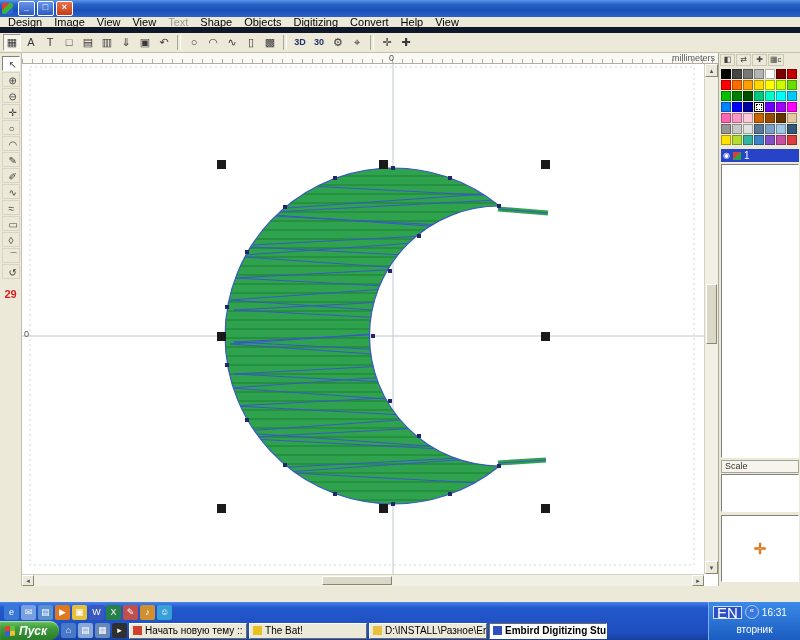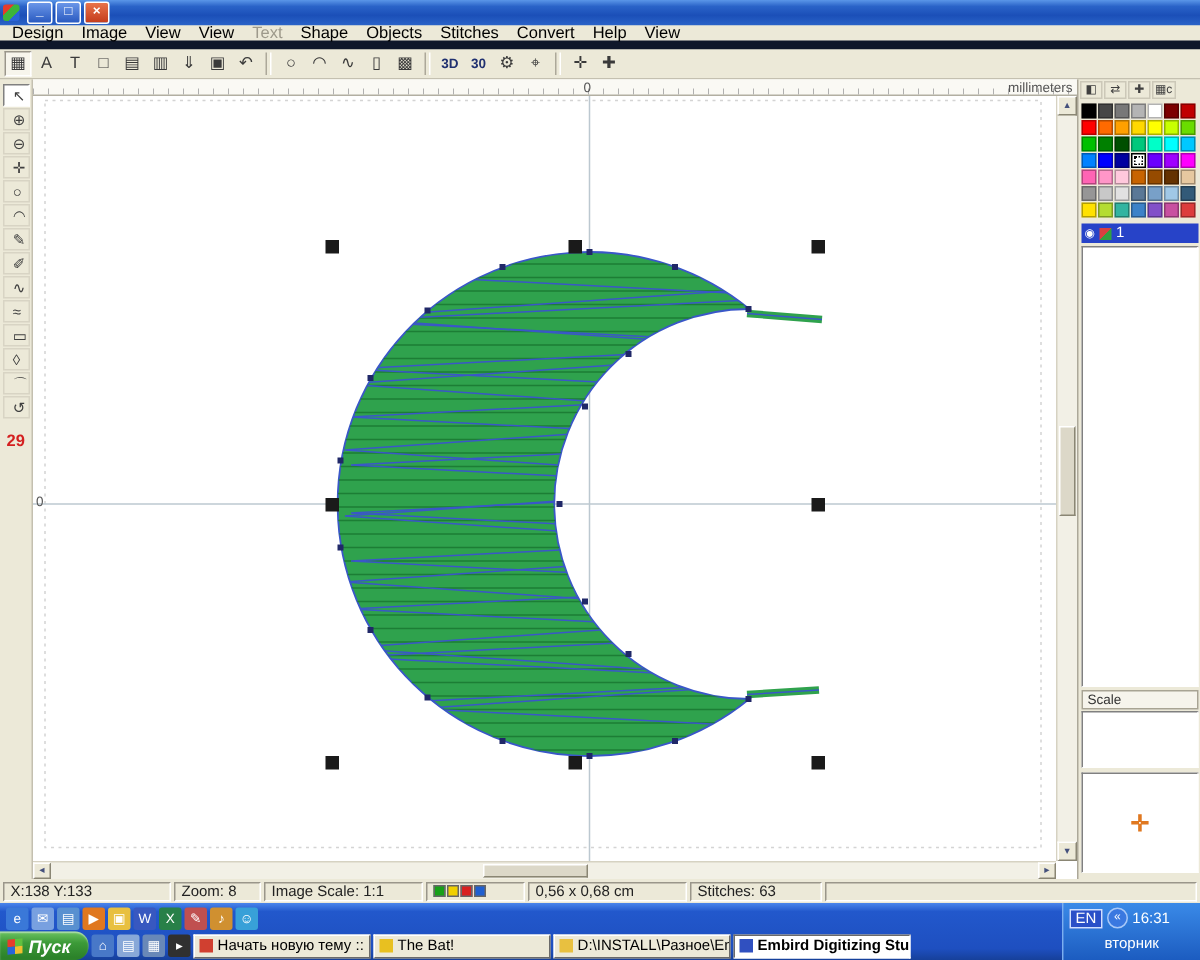--- a/index.html
+++ b/index.html
@@ -107,21 +107,21 @@
   .win-flag i:nth-child(1){background:#e83c2c;} .win-flag i:nth-child(2){background:#60c040;}
   .win-flag i:nth-child(3){background:#2a64d8;} .win-flag i:nth-child(4){background:#f0c030;}
   .task-btn{height:16px;width:118px;flex:none;background:#ece9d8;color:#000;font-size:10px;
     border:1px solid;border-color:#fff #6a6a6a #6a6a6a #fff;display:flex;align-items:center;gap:3px;
     padding:0 3px;box-sizing:border-box;white-space:nowrap;overflow:hidden;}
   .task-btn.active{background:#fff;border-color:#6a6a6a #fff #fff #6a6a6a;font-weight:bold;}
   .task-ico{width:9px;height:9px;flex:none;}
   #tray{position:absolute;right:0;top:0;width:92px;height:38px;box-sizing:border-box;
     border-left:1px solid #7ab0f0;background:linear-gradient(180deg,#3a8ae8,#1c5cc0);padding:1px 4px;}
   #tray-top{display:flex;align-items:center;gap:3px;height:18px;}
-  .lang-badge{background:#2a50c8;border:1px solid #cfe0ff;font-size:10px;padding:0 3px;line-height:11px;text-align:center;}
+  .lang-badge{background:#2a50c8;border:1px solid #cfe0ff;font-size:15px;padding:0 3px;line-height:11px;text-align:center;}
   .collapse-btn{width:12px;height:12px;border-radius:50%;background:#3a78e0;border:1px solid #a8c8f8;
     font-size:8px;line-height:10px;text-align:center;}
   .tray-time{font-size:10px;}
   #tray-bottom{height:16px;display:flex;align-items:center;justify-content:center;font-size:10px;}
 </style>
 </head>
 <body>
 
 <div id="app">
 
@@ -133,21 +133,21 @@
   </div>
 
   <div id="menubar">
       <span class="menu-item">Design</span>
       <span class="menu-item">Image</span>
       <span class="menu-item">View</span>
       <span class="menu-item">View</span>
       <span class="menu-item disabled">Text</span>
       <span class="menu-item">Shape</span>
       <span class="menu-item">Objects</span>
-      <span class="menu-item">Stitches</span>
+      <span class="menu-item">Digitizing</span>
       <span class="menu-item">Convert</span>
       <span class="menu-item">Help</span>
       <span class="menu-item">View</span>
     </div>
 
   <div id="toolbar">
       <button class="tb-btn pressed">▦</button>
       <button class="tb-btn">A</button>
       <button class="tb-btn">T</button>
       <button class="tb-btn">□</button>
@@ -326,34 +326,20 @@
       <span>1</span>
     </div>
     <div id="rp-list"></div>
     <div id="rp-parts">Scale</div>
     <div id="rp-parts-list"></div>
     <div id="rp-preview">
       <span class="preview-cross">✛</span>
     </div>
   </div>
 
-  <div id="statusbar">
-    <div class="seg coords">X:138 Y:133</div>
-    <div class="seg zoom">Zoom: 8</div>
-    <div class="seg scale">Image Scale: 1:1</div>
-    <div class="seg chips">
-        <span class="chip" style="background: rgb(24, 160, 24);"></span>
-        <span class="chip" style="background: rgb(240, 208, 0);"></span>
-        <span class="chip" style="background: rgb(216, 32, 32);"></span>
-        <span class="chip" style="background: rgb(32, 96, 208);"></span>
-      </div>
-    <div class="seg size">0,56 x 0,68 cm</div>
-    <div class="seg stitches">Stitches: 63</div>
-    <div class="seg fill"></div>
-  </div>
 
   <div id="taskbar">
     <div id="tb-row1">
         <div class="ql" style="background: rgb(58, 120, 216);">e</div>
         <div class="ql" style="background: rgb(120, 160, 224);">✉</div>
         <div class="ql" style="background: rgb(88, 144, 208);">▤</div>
         <div class="ql" style="background: rgb(224, 120, 32);">▶</div>
         <div class="ql" style="background: rgb(232, 192, 64);">▣</div>
         <div class="ql" style="background: rgb(56, 88, 192);">W</div>
         <div class="ql" style="background: rgb(40, 128, 72);">X</div>

